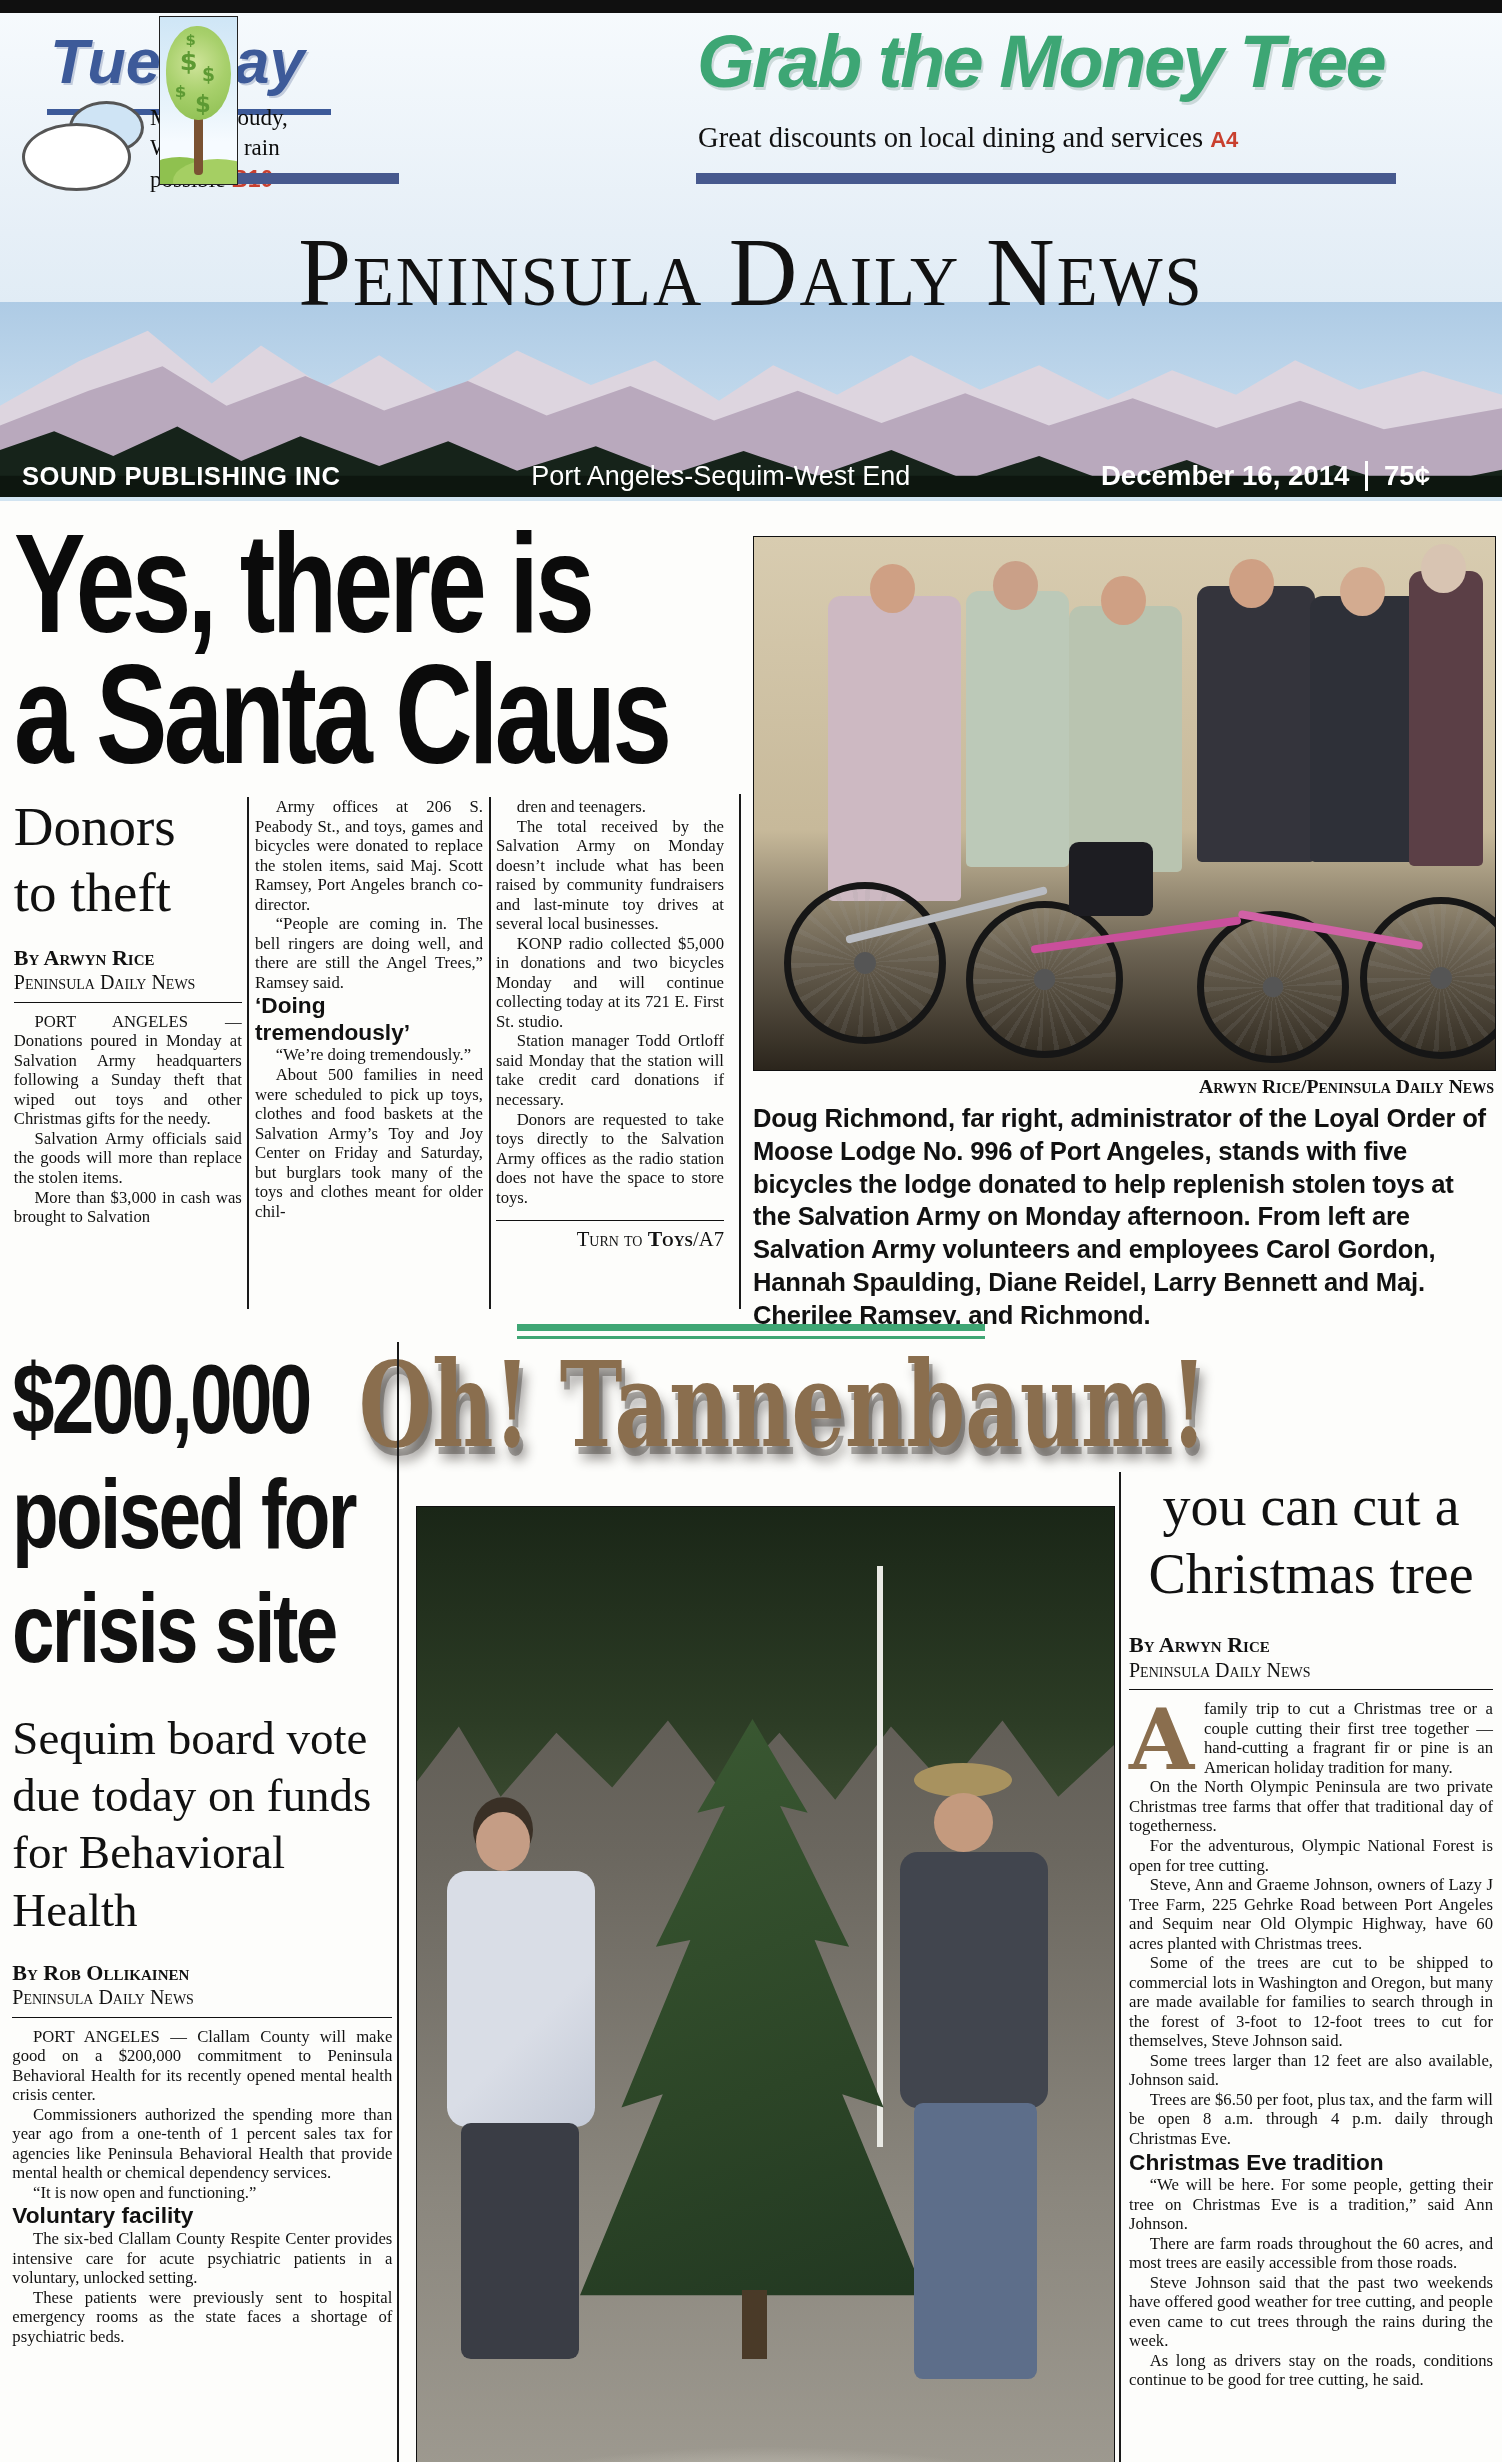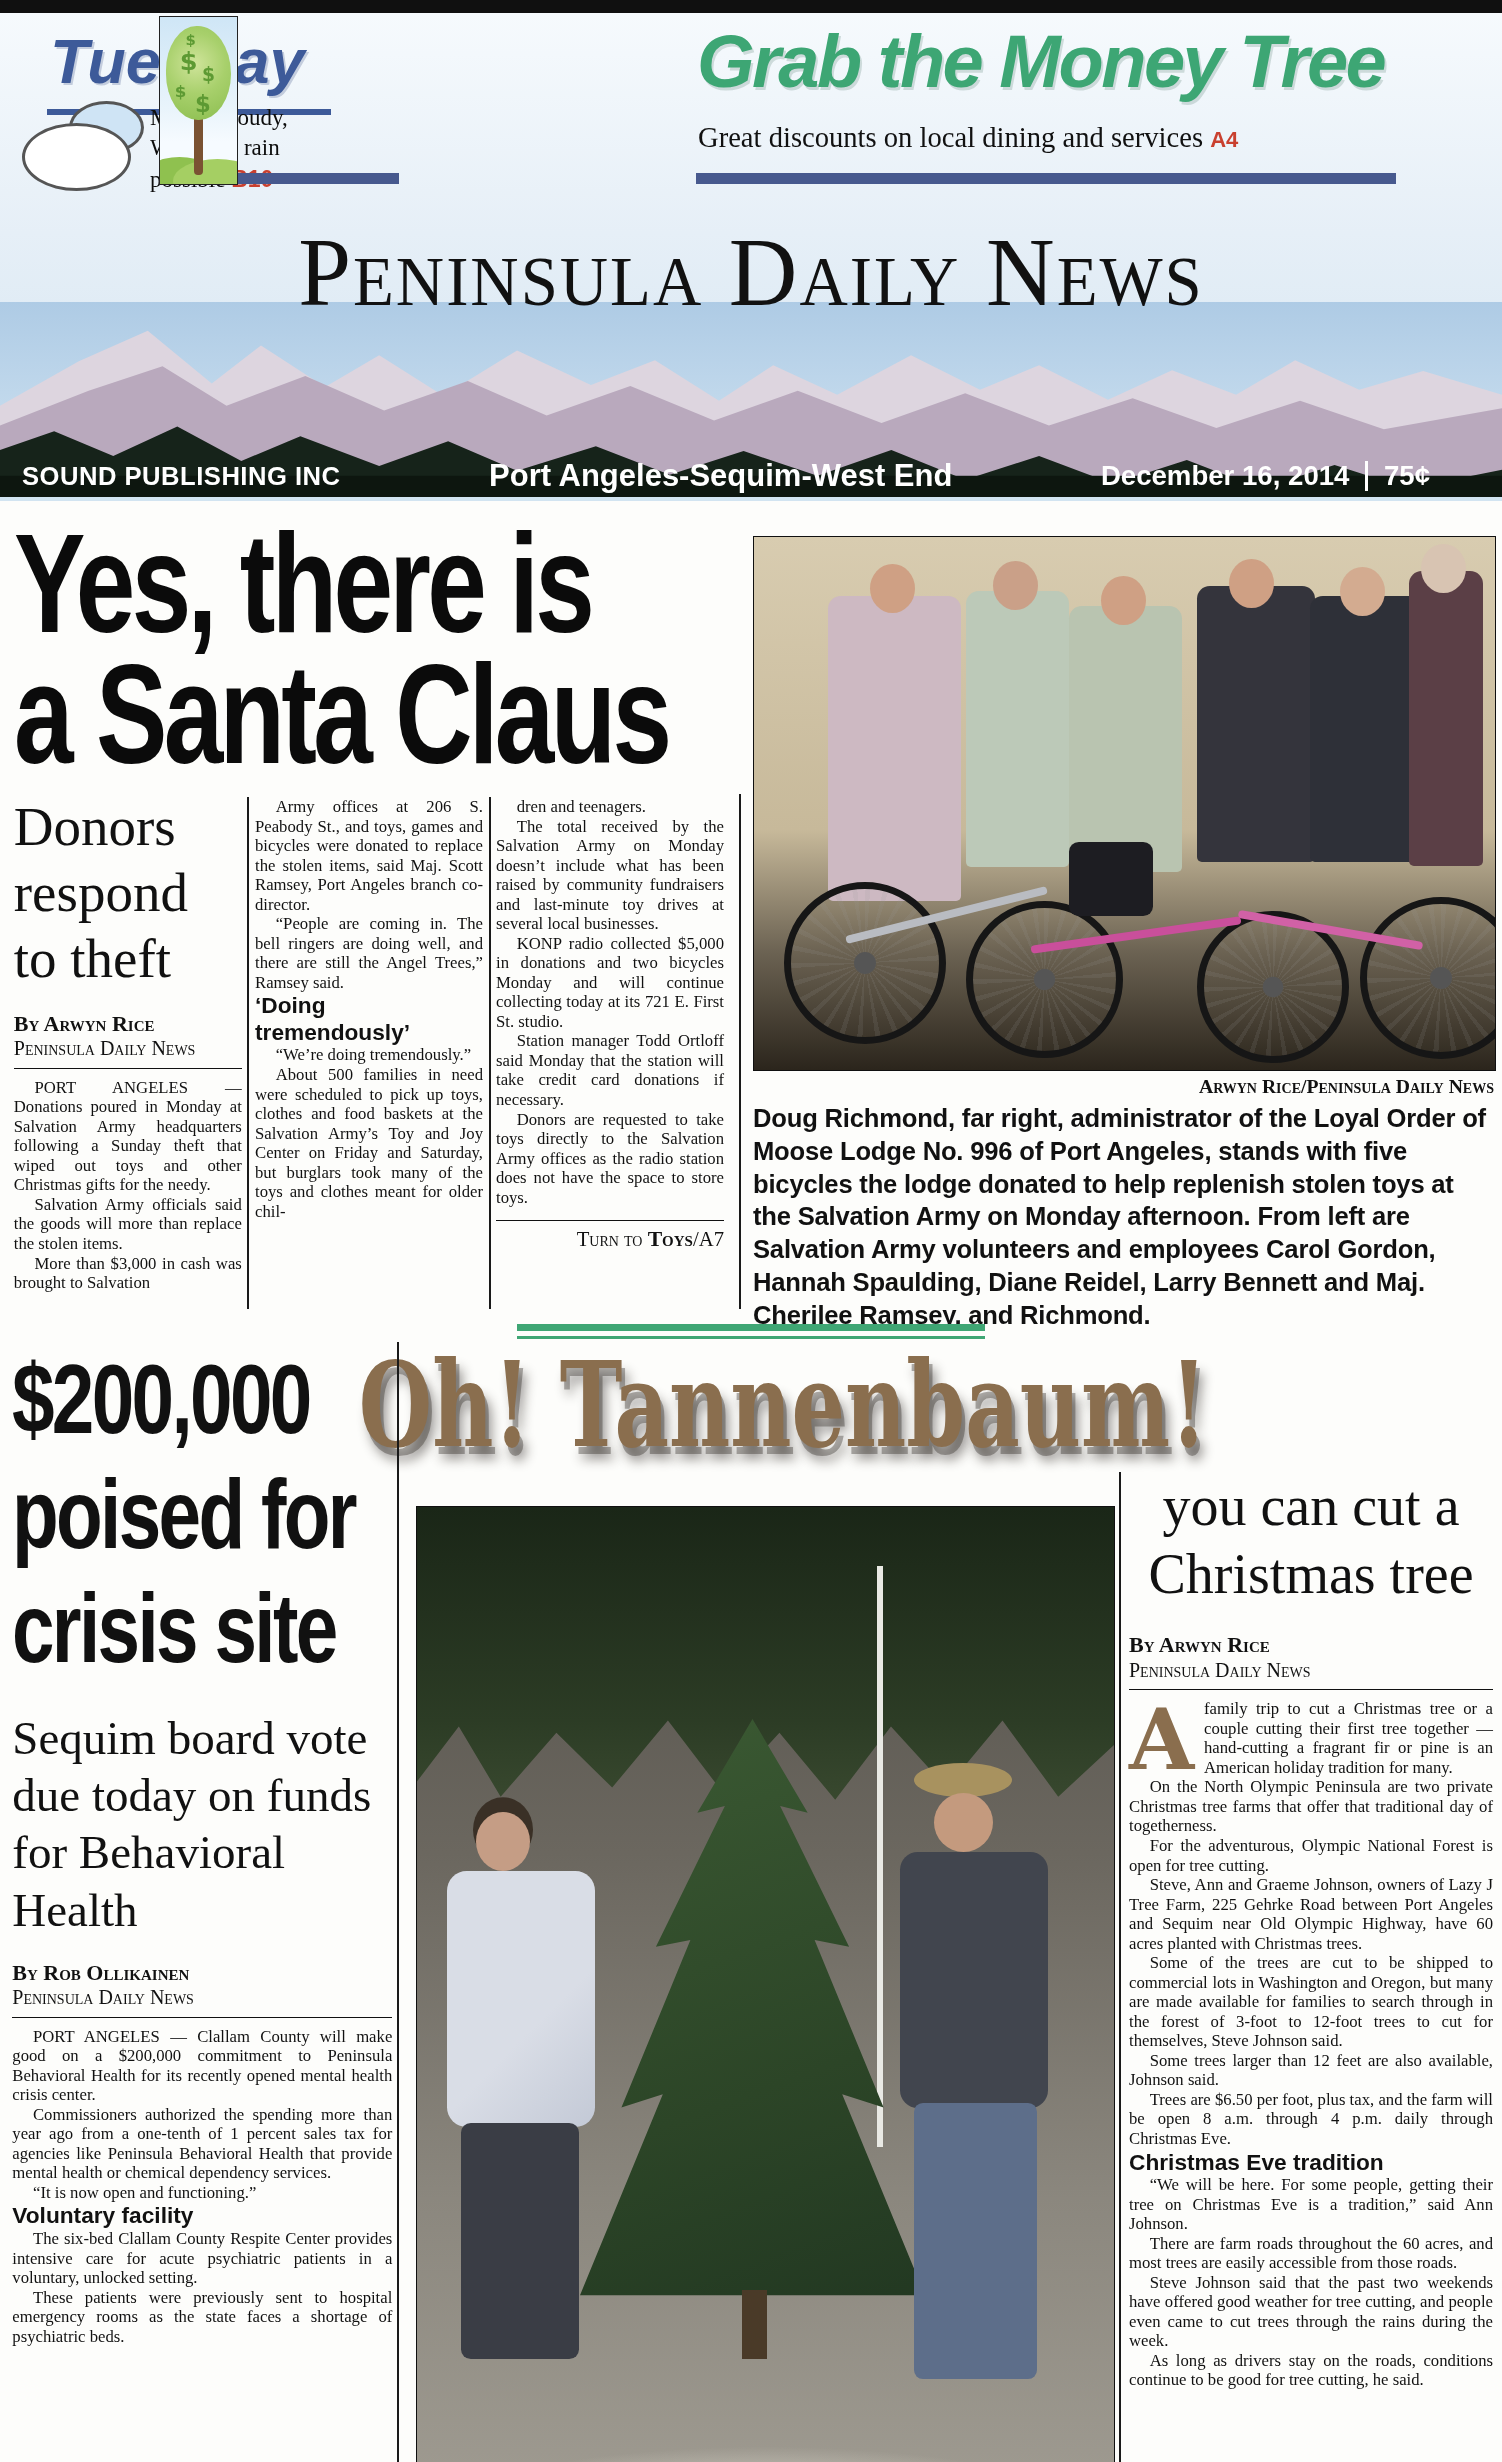--- a/index.html
+++ b/index.html
@@ -34,21 +34,21 @@
      color:#3da674;letter-spacing:-2.5px;white-space:nowrap;text-shadow:2px 2.5px 0 rgba(40,90,70,.18);}
   #promo-sub{left:698px;top:122px;font-size:28.6px;white-space:nowrap;}
 
   
   #masthead-title{left:0;top:216px;width:1502px;text-align:center;font-size:98px;
      font-variant:small-caps;letter-spacing:2px;z-index:5;transform:scaleX(.97);transform-origin:center top;}
   #masthead-art{left:0;top:302px;width:1502px;height:195px;}
   #folio{left:0;top:457px;width:1452px;height:38px;z-index:6;display:flex;align-items:center;
      justify-content:space-between;padding:0 22px;box-sizing:border-box;color:#fff;}
   #folio .f-left{font-size:25.6px;font-weight:bold;letter-spacing:0.5px;}
-  #folio .f-center{font-size:31px;font-weight:bold;}
+  #folio .f-center{font-size:27px;font-weight:normal;}
   #folio .f-right{font-size:27.6px;font-weight:bold;display:flex;align-items:center;gap:16px;}
   #folio .divbar{display:inline-block;width:2.5px;height:29.5px;background:#fff;}
 
   
   #santa-headline{left:13.8px;top:518px;font-size:141px;font-weight:bold;line-height:.93;
      letter-spacing:-4.9px;color:#0b0b0b;}
   .news-col{position:absolute;width:228px;font-size:16.7px;line-height:1.17;text-align:justify;}
   .news-col p{margin:0;text-indent:20.7px;}
   .story-sub{font-size:55px;line-height:1.2;font-weight:400;margin:0 0 18.7px 0;}
   .byline-block{border-bottom:1.5px solid #111;padding-bottom:7.9px;margin-bottom:8.9px;}
@@ -204,21 +204,20 @@
     <div class="frame" style="left:276px;top:394px;width:212px;background:#c94f9b;transform:rotate(-8deg);"></div>
     <div class="frame" style="left:483px;top:389px;width:187px;background:#d161a6;transform:rotate(10deg);"></div>
     <div class="person" style="left:315px;top:305px;width:84px;height:74px;background:#1d1d22;border-radius:9.8px;"></div>
   </div>
   <div class="credit" style="left:753px;top:1075px;width:741px;">Arwyn Rice/Peninsula Daily News</div>
   <div class="caption" style="left:753px;top:1102px;width:741px;">Doug Richmond, far right, administrator of the Loyal Order of Moose Lodge No. 996 of Port Angeles, stands with five bicycles the lodge donated to help replenish stolen toys at the Salvation Army on Monday afternoon. From left are Salvation Army volunteers and employees Carol Gordon, Hannah Spaulding, Diane Reidel, Larry Bennett and Maj. Cherilee Ramsey, and Richmond.</div>
 
   <div class="news-col" style="left:13.8px;top:794px;">
     <div class="story-sub">
       <span style="display:block">Donors</span>
-      <span style="display:block">respond</span>
       <span style="display:block">to theft</span>
     </div>
     <div class="byline-block">
       <div class="byline">By Arwyn Rice</div>
       <div class="byorg">Peninsula Daily News</div>
     </div>
     <p>PORT ANGELES — Donations poured in Monday at Salvation Army headquarters following a Sunday theft that wiped out toys and other Christmas gifts for the needy.</p>
     <p>Salvation Army officials said the goods will more than replace the stolen items.</p>
     <p>More than $3,000 in cash was brought to Salvation</p>
   </div>

